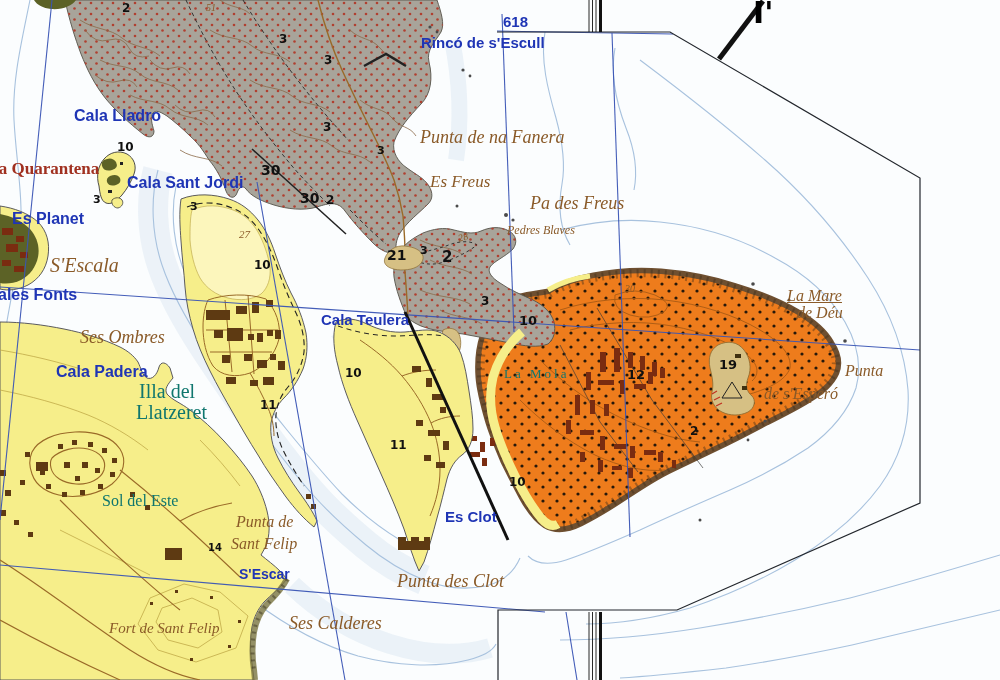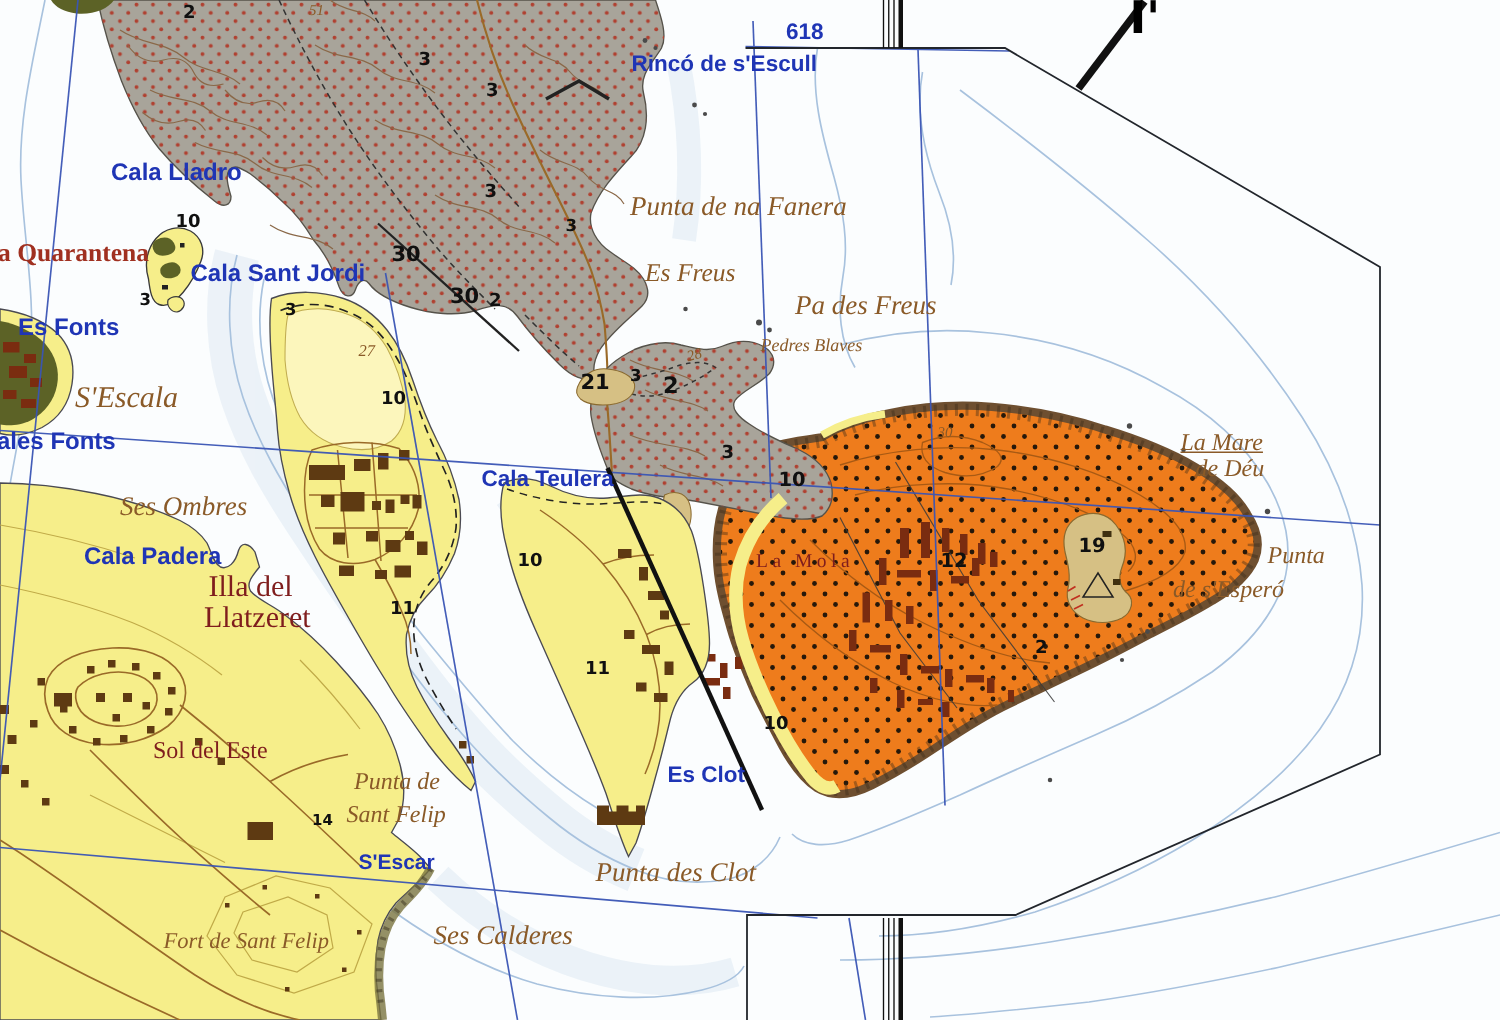--- a/index.html
+++ b/index.html
@@ -4,21 +4,21 @@
 <style>
   html,body{margin:0;padding:0;background:#fff;}
   #map{position:relative;width:1000px;height:680px;overflow:hidden;background:var(--water,#fbfdfe);
        font-family:"Liberation Sans",sans-serif;}
   #map svg{position:absolute;left:0;top:0;}
   #labels{position:absolute;left:0;top:0;width:1000px;height:680px;}
   .lbl{position:absolute;white-space:nowrap;line-height:1;transform-origin:left top;}
   .lbl.blue{color:var(--label_blue,#1f35b5);font-family:"Liberation Sans",sans-serif;font-weight:700;}
   .lbl.brown{color:var(--label_brown,#8a5a28);font-family:"Liberation Serif",serif;font-style:italic;}
   .lbl.red{color:var(--label_red,#a03020);font-family:"Liberation Serif",serif;font-weight:700;}
-  .lbl.blackserif{color:#7f1d1d;font-family:"Liberation Serif",serif;}
+  .lbl.blackserif{color:#0f766e;font-family:"Liberation Serif",serif;}
   .lbl.num{color:#101010;font-family:"DejaVu Sans",sans-serif;font-weight:700;}
   .lbl.cnum{color:var(--label_brown,#8a5a28);font-family:"Liberation Serif",serif;font-style:italic;}
   .lbl.section{color:#000;font-family:"DejaVu Sans",sans-serif;font-weight:800;}
 </style>
 </head>
 <body>
 
 <div id="map">
 <svg width="1000" height="680" viewBox="0 0 1000 680">
   <defs>
@@ -330,42 +330,42 @@
     <path d="M600.5,0 V32" stroke-width="3" fill="none"></path>
     <path d="M589,612 V680 M592.5,612 V680 M596,612 V680" stroke-width="0.9" fill="none"></path>
     <path d="M600.5,612 V680" stroke-width="3" fill="none"></path>
   </g>
 
   <path d="M405,312 L508,540" stroke="#111" stroke-width="3"></path>
   <path d="M719,59 L763,1" stroke="#111" stroke-width="5"></path>
 </svg>
 
 <div id="labels">
-      <div class="lbl blue" style="left: 503px; top: 14px; font-size: 15px; margin-left: 21px;">618</div>
+      <div class="lbl blue" style="left: 503px; top: 14px; font-size: 15px;">618</div>
       <div class="lbl blue" style="left: 421px; top: 35px; font-size: 15px;">Rincó de s'Escull</div>
       <div class="lbl brown" style="left: 420px; top: 128px; font-size: 18px;">Punta de na Fanera</div>
       <div class="lbl brown" style="left: 430px; top: 173px; font-size: 17px;">Es Freus</div>
       <div class="lbl brown" style="left: 530px; top: 194px; font-size: 18px;">Pa des Freus</div>
       <div class="lbl brown" style="left: 507px; top: 224px; font-size: 12px;">Pedres Blaves</div>
       <div class="lbl blue" style="left: 74px; top: 108px; font-size: 16px;">Cala Lladro</div>
       <div class="lbl red" style="left: -6px; top: 160px; font-size: 17px;">la Quarantena</div>
       <div class="lbl blue" style="left: 127px; top: 175px; font-size: 16px;">Cala Sant Jordi</div>
-      <div class="lbl blue" style="left: 12px; top: 211px; font-size: 16px;">Es Fonts</div>
+      <div class="lbl blue" style="left: 12px; top: 211px; font-size: 16px;">Es Planet</div>
       <div class="lbl brown" style="left: 50px; top: 255px; font-size: 20px;">S'Escala</div>
       <div class="lbl blue" style="left: -2px; top: 287px; font-size: 16px;">ales Fonts</div>
       <div class="lbl brown" style="left: 80px; top: 328px; font-size: 18px;">Ses Ombres</div>
       <div class="lbl blue" style="left: 56px; top: 364px; font-size: 16px;">Cala Padera</div>
       <div class="lbl blackserif" style="left: 139px; top: 381px; font-size: 20px;">Illa del</div>
       <div class="lbl blackserif" style="left: 136px; top: 402px; font-size: 20px;">Llatzeret</div>
       <div class="lbl blue" style="left: 321px; top: 312px; font-size: 15px;">Cala Teulera</div>
       <div class="lbl blackserif" style="left: 504px; top: 367px; font-size: 13px; letter-spacing: 3px;">La Mola</div>
       <div class="lbl brown" style="left: 787px; top: 288px; font-size: 16px; text-decoration: underline;">La Mare</div>
       <div class="lbl brown" style="left: 797px; top: 305px; font-size: 16px;">de Déu</div>
       <div class="lbl brown" style="left: 845px; top: 363px; font-size: 16px;">Punta</div>
-      <div class="lbl brown" style="left: 782px; top: 386px; font-size: 16px;">de s'Esperó</div>
+      <div class="lbl brown" style="left: 764px; top: 386px; font-size: 16px;">de s'Esperó</div>
       <div class="lbl blackserif" style="left: 102px; top: 493px; font-size: 16px;">Sol del Este</div>
       <div class="lbl brown" style="left: 236px; top: 514px; font-size: 16px;">Punta de</div>
       <div class="lbl brown" style="left: 231px; top: 536px; font-size: 16px;">Sant Felip</div>
       <div class="lbl blue" style="left: 239px; top: 567px; font-size: 14px;">S'Escar</div>
       <div class="lbl blue" style="left: 445px; top: 509px; font-size: 15px;">Es Clot</div>
       <div class="lbl brown" style="left: 397px; top: 572px; font-size: 18px;">Punta des Clot</div>
       <div class="lbl brown" style="left: 289px; top: 614px; font-size: 18px; font-family: Liberation Serif, serif;">Ses Calderes</div>
       <div class="lbl brown" style="left: 109px; top: 621px; font-size: 15px;">Fort de Sant Felip</div>
       <div class="lbl section" style="left: 753px; top: -2px; font-size: 30px;">I'</div>
       <div class="lbl num" style="left: 122px; top: 2px; font-size: 12px;">2</div>

